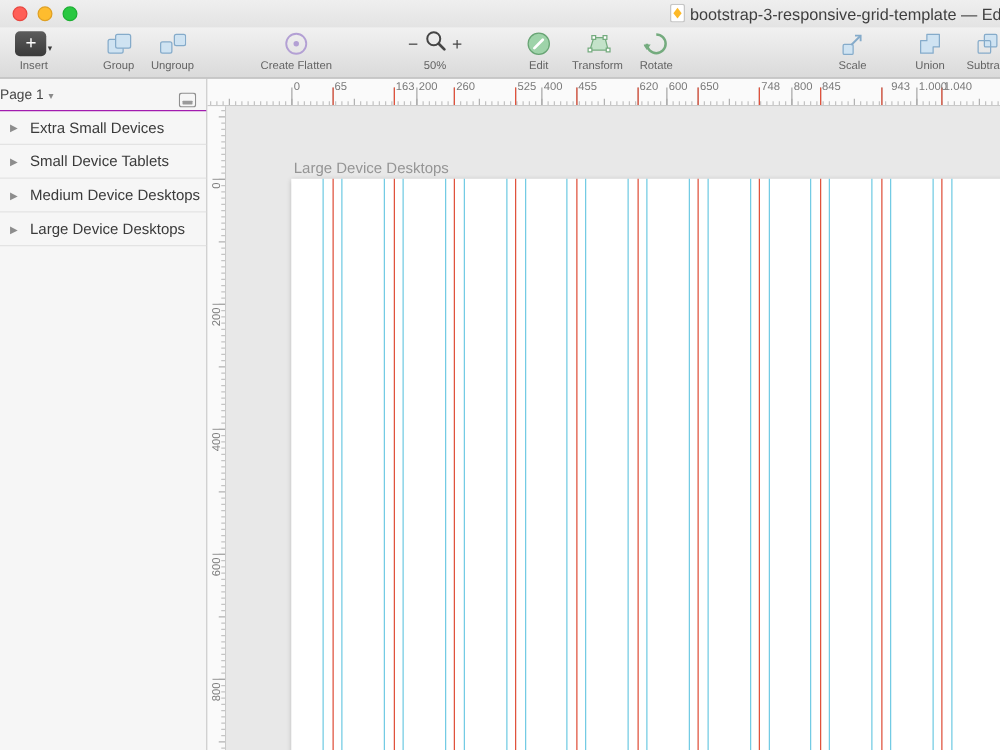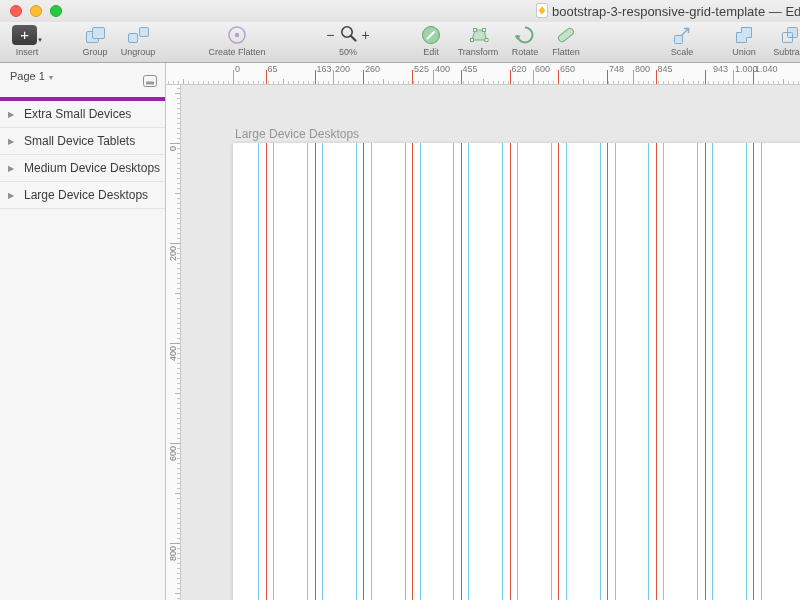--- a/index.html
+++ b/index.html
@@ -28,22 +28,22 @@
   .insert-btn { display:inline-block; width:25px; height:20px; border-radius:4px;
                 background:linear-gradient(#5c5c5c,#3a3a3a); color:#fff; font-size:15px;
                 line-height:19px; text-align:center; vertical-align:top; }
   .insert-caret { font-size:7px; color:#3a3a3a; line-height:30px; vertical-align:top; margin-left:1px; }
   .zoomrow { display:flex; align-items:center; justify-content:center; gap:5px; height:20px; }
   .zbtn { font-size:14px; color:#464646; line-height:18px; }
 
   
   .sidebar { position:absolute; left:0; top:63px; width:166px; height:537px;
              background:#f6f6f6; border-right:1px solid #c5c5c5; }
-  .pageheader { position:relative; height:38px; line-height:26px; border-bottom:4px solid #a21caf;
-                font-size:11px; color:#474747; padding-left:10px; }
+  .pageheader { position:relative; height:26px; line-height:26px; border-bottom:1px solid #a21caf;
+                font-size:11px; color:#474747; }
   .pagecaret { font-size:8px; color:#8a8a8a; margin-left:4px; }
   .pageicon { position:absolute; right:8px; top:7px; display:block; }
   .layeritem { position:relative; height:27px; line-height:27px; border-bottom:1px solid #e3e3e3;
                font-size:12px; color:#3a3a3a; padding-left:24px; }
   .disc { position:absolute; left:8px; top:0; font-size:8px; color:#8d8d8d; }
 
   
   .hruler { position:absolute; left:166px; top:63px; width:634px; height:22px;
             background:#fafafa; border-bottom:1px solid #c9c9c9; overflow:hidden; }
   .vruler { position:absolute; left:166px; top:85px; width:15px; height:515px;
@@ -164,30 +164,20 @@
     <div class="titem" style="left:525px">
       <span class="ticon">
         <svg width="20" height="20" viewBox="0 0 20 20">
           <path d="M10 2.5 A7.5 7.5 0 1 1 2.5 10" fill="none" stroke="#74ab7e" stroke-width="2"></path>
           <path d="M-0.5 10.5 L5.5 10.5 L2.5 15 Z" fill="#74ab7e"></path>
         </svg>
       </span>
       <div class="tlabel">Rotate</div>
     </div>
 
-    <div class="titem" style="left:566px">
-      <span class="ticon">
-        <svg width="20" height="20" viewBox="0 0 20 20">
-          <g transform="rotate(-38 10 10)">
-            <rect x="1.5" y="6.5" width="17" height="7" rx="3.5" fill="#c3e2c9" stroke="#74ab7e"></rect>
-          </g>
-        </svg>
-      </span>
-      <div class="tlabel">Flatten</div>
-    </div>
 
 
     <div class="titem" style="left:682px">
       <span class="ticon">
         <svg width="20" height="20" viewBox="0 0 20 20">
           <rect x="2.5" y="10.5" width="8" height="8" rx="1" fill="#cfe3f2" stroke="#85abca"></rect>
           <line x1="9" y1="11" x2="16" y2="4" stroke="#85abca" stroke-width="1.5"></line>
           <path d="M16.5 8 V3.5 H12" fill="none" stroke="#85abca" stroke-width="1.5"></path>
         </svg>
       </span>

